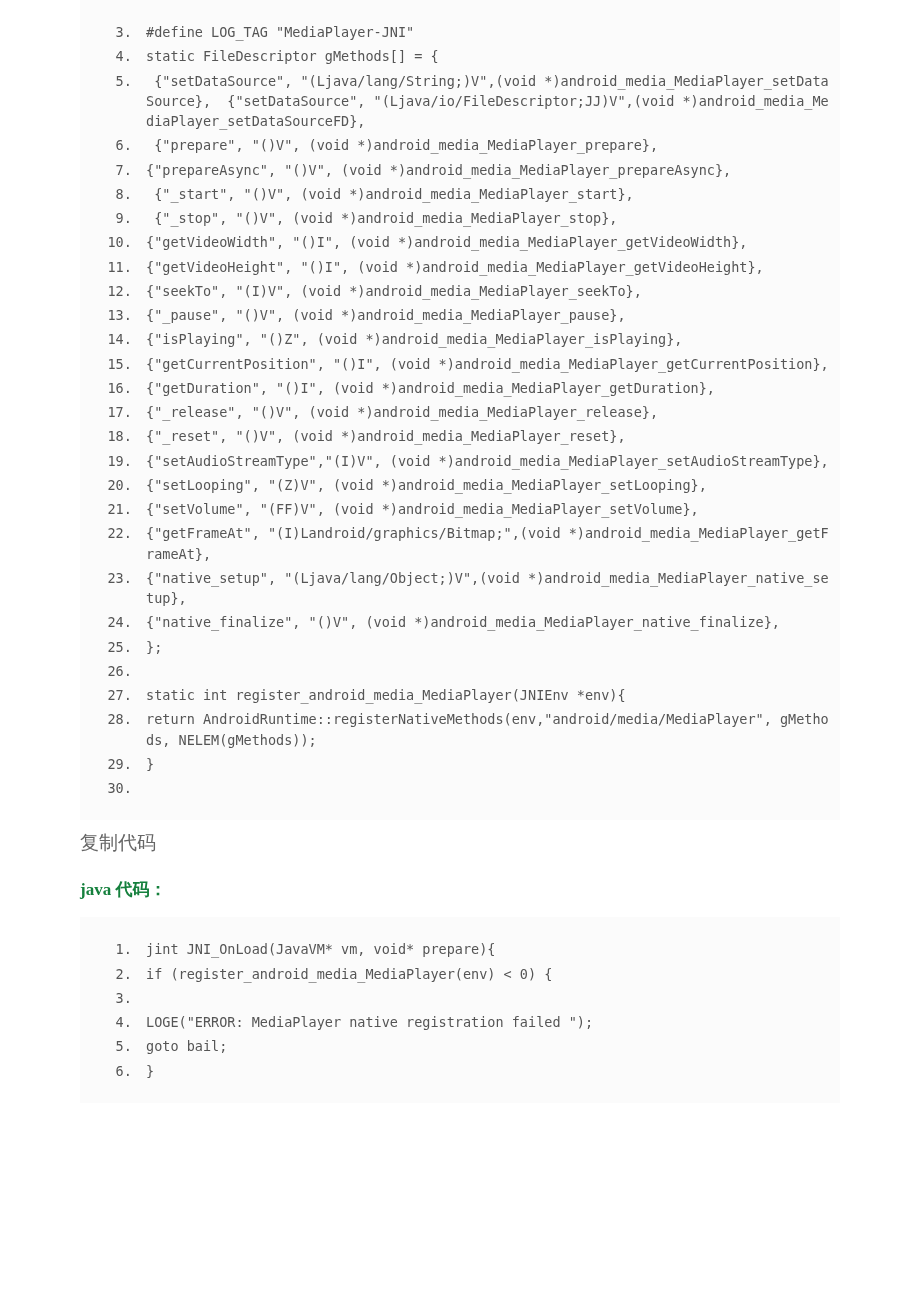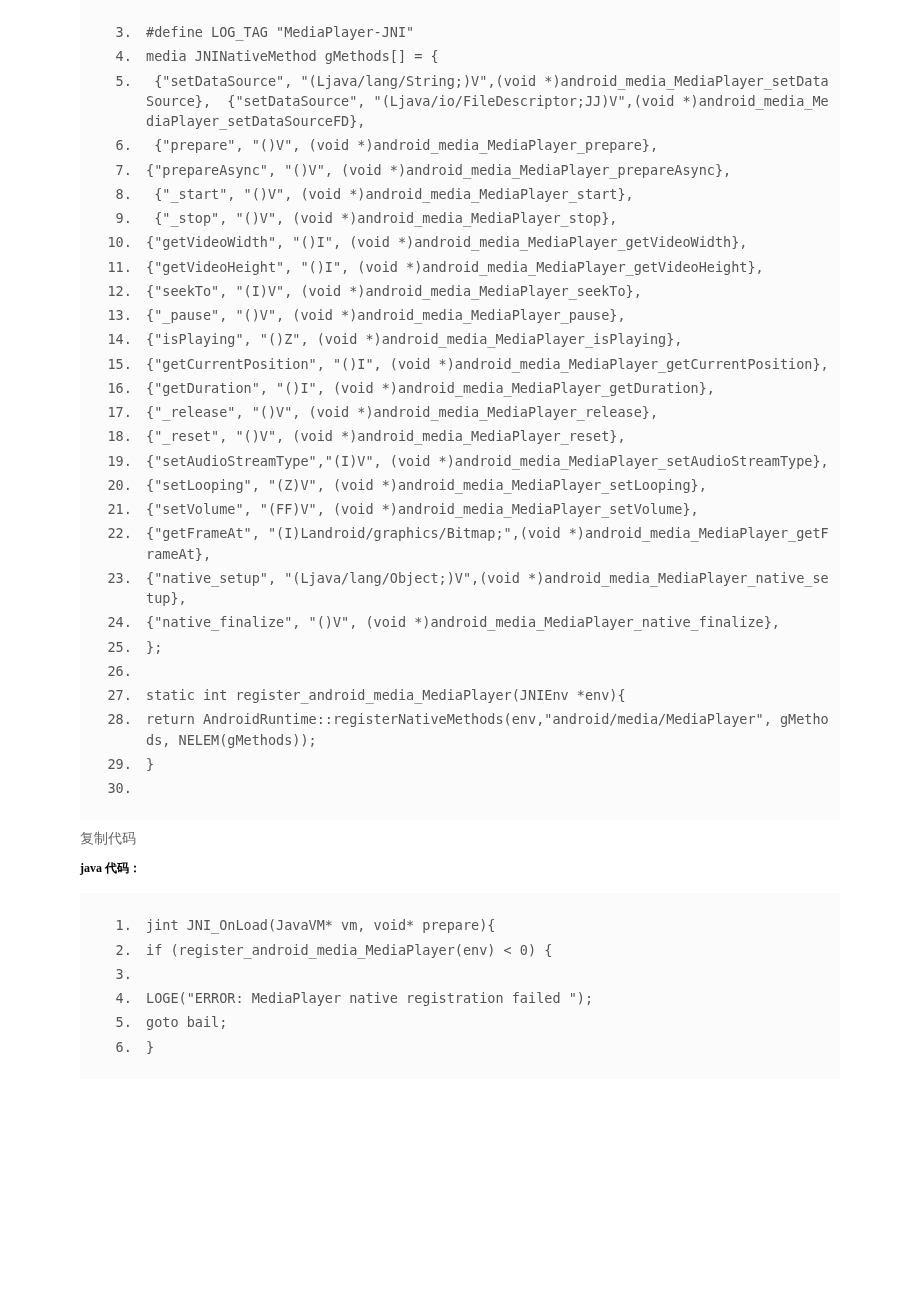--- a/index.html
+++ b/index.html
@@ -28,41 +28,41 @@
     color: #555;
   }
   ol.code li {
     padding: 2px 0 2px 6px;
     line-height: 1.5;
     white-space: pre-wrap;
     word-break: break-all;
   }
   .copy-link {
     font-family: "SimSun", "宋体", serif;
-    font-size: 14px;
+    font-size: 19px;
     color: #666;
-    margin: 8px 0 12px 0;
+    margin: 8px 0 22px 0;
   }
   .section-heading {
     font-family: "SimSun", "宋体", serif;
-    font-size: 12px;
+    font-size: 17px;
     font-weight: bold;
-    color: #000000;
+    color: #15803d;
     margin: 0 0 16px 0;
   }
 </style>
 </head>
 <body>
 
 <div class="container">
 
   <div class="code-block">
     <ol class="code" start="3" id="list1">
         <li>#define LOG_TAG "MediaPlayer-JNI"</li>
-        <li>media JNINativeMethod gMethods[] = {</li>
+        <li>static FileDescriptor gMethods[] = {</li>
         <li> {"setDataSource", "(Ljava/lang/String;)V",(void *)android_media_MediaPlayer_setDataSource},  {"setDataSource", "(Ljava/io/FileDescriptor;JJ)V",(void *)android_media_MediaPlayer_setDataSourceFD},</li>
         <li> {"prepare", "()V", (void *)android_media_MediaPlayer_prepare},</li>
         <li>{"prepareAsync", "()V", (void *)android_media_MediaPlayer_prepareAsync},</li>
         <li> {"_start", "()V", (void *)android_media_MediaPlayer_start},</li>
         <li> {"_stop", "()V", (void *)android_media_MediaPlayer_stop},</li>
         <li>{"getVideoWidth", "()I", (void *)android_media_MediaPlayer_getVideoWidth},</li>
         <li>{"getVideoHeight", "()I", (void *)android_media_MediaPlayer_getVideoHeight},</li>
         <li>{"seekTo", "(I)V", (void *)android_media_MediaPlayer_seekTo},</li>
         <li>{"_pause", "()V", (void *)android_media_MediaPlayer_pause},</li>
         <li>{"isPlaying", "()Z", (void *)android_media_MediaPlayer_isPlaying},</li>

